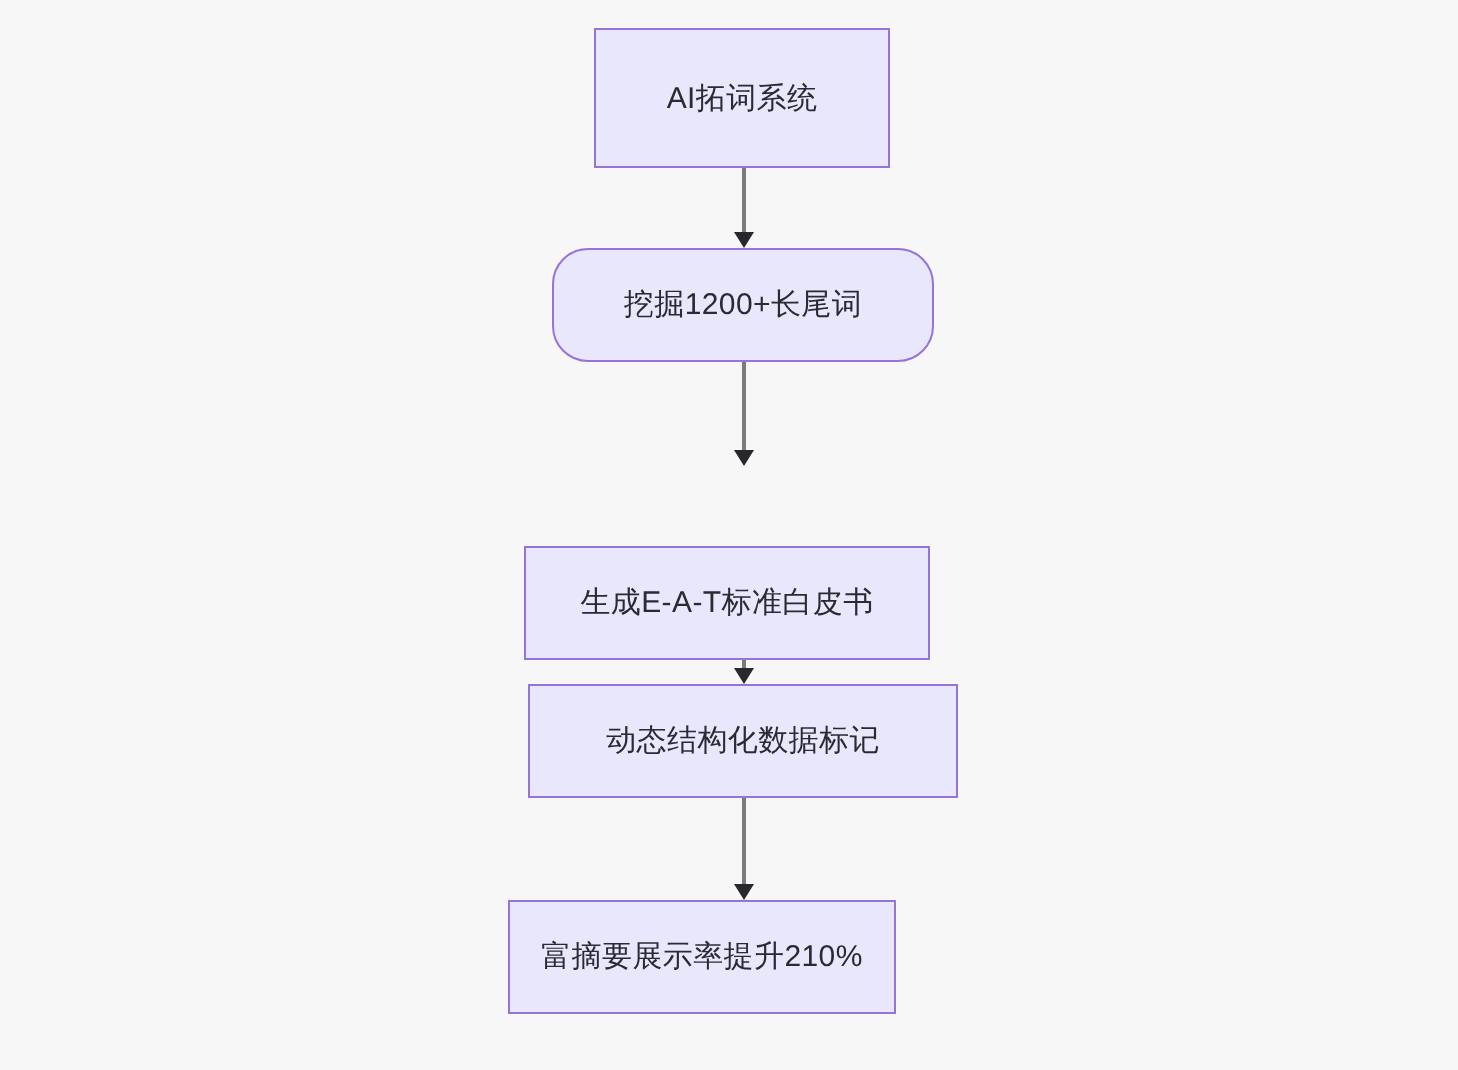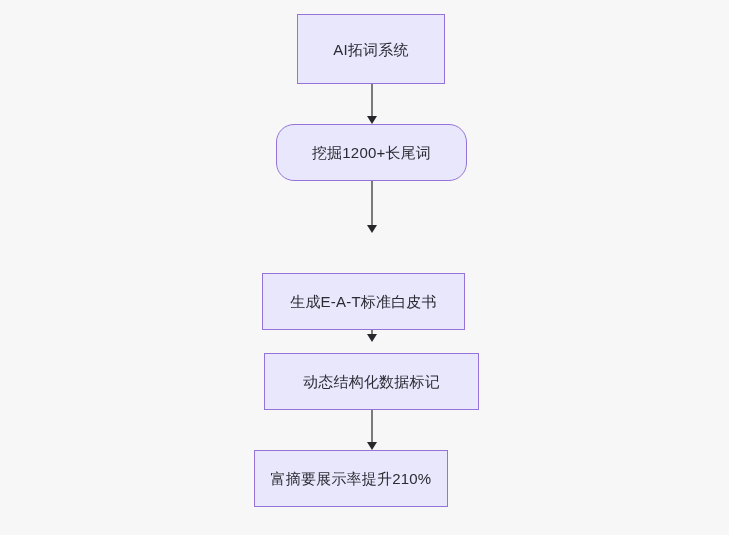--- a/index.html
+++ b/index.html
@@ -85,20 +85,20 @@
 
   <div class="node" style="left: 297px; top: 14px; width: 148px; height: 70px; background: rgb(233, 231, 252); border-color: rgb(150, 115, 216); color: rgb(42, 42, 51);">
     <span class="node-label">AI拓词系统</span>
   </div>
   <div class="node" style="left: 276px; top: 124px; width: 191px; height: 57px; background: rgb(233, 231, 252); border-color: rgb(150, 115, 216); color: rgb(42, 42, 51); border-radius: 18px;">
     <span class="node-label">挖掘1200+长尾词</span>
   </div>
   <div class="node" style="left: 262px; top: 233px; width: 203px; height: 57px; background: rgb(233, 231, 252); border-color: rgb(150, 115, 216); color: rgb(42, 42, 51); margin-top: 40px;">
     <span class="node-label">生成E-A-T标准白皮书</span>
   </div>
-  <div class="node" style="left: 264px; top: 353px; width: 215px; height: 57px; background: rgb(233, 231, 252); border-color: rgb(150, 115, 216); color: rgb(42, 42, 51);">
+  <div class="node" style="left: 264px; top: 342px; width: 215px; height: 57px; background: rgb(233, 231, 252); border-color: rgb(150, 115, 216); color: rgb(42, 42, 51);">
     <span class="node-label">动态结构化数据标记</span>
   </div>
   <div class="node" style="left: 254px; top: 450px; width: 194px; height: 57px; background: rgb(233, 231, 252); border-color: rgb(150, 115, 216); color: rgb(42, 42, 51);">
     <span class="node-label">富摘要展示率提升210%</span>
   </div>
 
 </div>
 
 </body></html>

